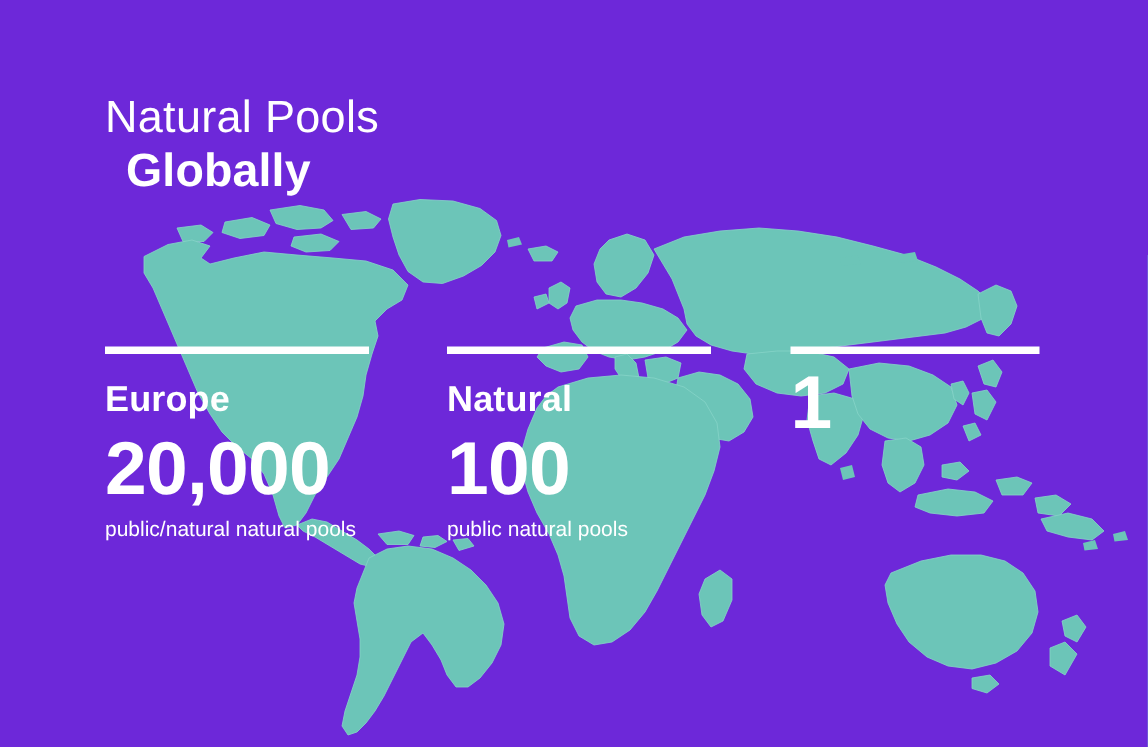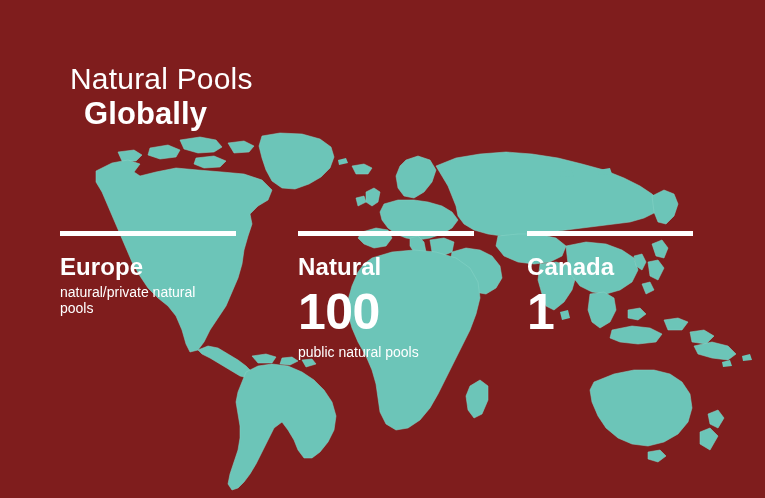--- a/index.html
+++ b/index.html
@@ -10,21 +10,21 @@
     width: 765px;
     height: 498px;
     overflow: hidden;
     font-family: "Liberation Sans", sans-serif;
     background: #78dfd0;
   }
   .poster {
     position: relative;
     width: 765px;
     height: 498px;
-    background: #7f1d1d;
+    background: #6d28d9;
     overflow: hidden;
   }
 
   
   .map-layer {
     position: absolute;
     left: 0;
     top: 0;
     width: 765px;
     height: 498px;
@@ -76,21 +76,21 @@
     position: absolute;
     left: 0;
     top: 231px;
     width: 765px;
     height: 180px;
   }
   .stat-col {
     position: absolute;
     top: 0;
   }
-  .stat-col-0 { left: 60px;  width: 228px; }
+  .stat-col-0 { left: 70px;  width: 228px; }
   .stat-col-1 { left: 298px; width: 228px; }
   .stat-col-2 { left: 527px; width: 228px; }
 
   .stat-rule {
     height: 5px;
     background: #ffffff;
     margin: 0;
   }
   .stat-rule-0 { width: 176px; }
   .stat-rule-1 { width: 176px; }
@@ -217,30 +217,30 @@
   <div class="title-block">
     <div class="title-line1">Natural Pools</div>
     <div class="title-line2">Globally</div>
   </div>
 
   <div class="stats">
 
     <div class="stat-col stat-col-0">
       <div class="stat-rule stat-rule-0"></div>
       <div class="stat-region">Europe</div>
-      <div class="stat-caption">natural/private natural pools</div>
+      <div class="stat-value">20,000</div>
+      <div class="stat-caption">public/natural natural pools</div>
     </div>
 
     <div class="stat-col stat-col-1">
       <div class="stat-rule stat-rule-1"></div>
       <div class="stat-region">Natural</div>
       <div class="stat-value">100</div>
       <div class="stat-caption">public natural pools</div>
     </div>
 
     <div class="stat-col stat-col-2">
       <div class="stat-rule stat-rule-2"></div>
-      <div class="stat-region">Canada</div>
       <div class="stat-value">1</div>
     </div>
 
   </div>
 </div>
 
 </body></html>

